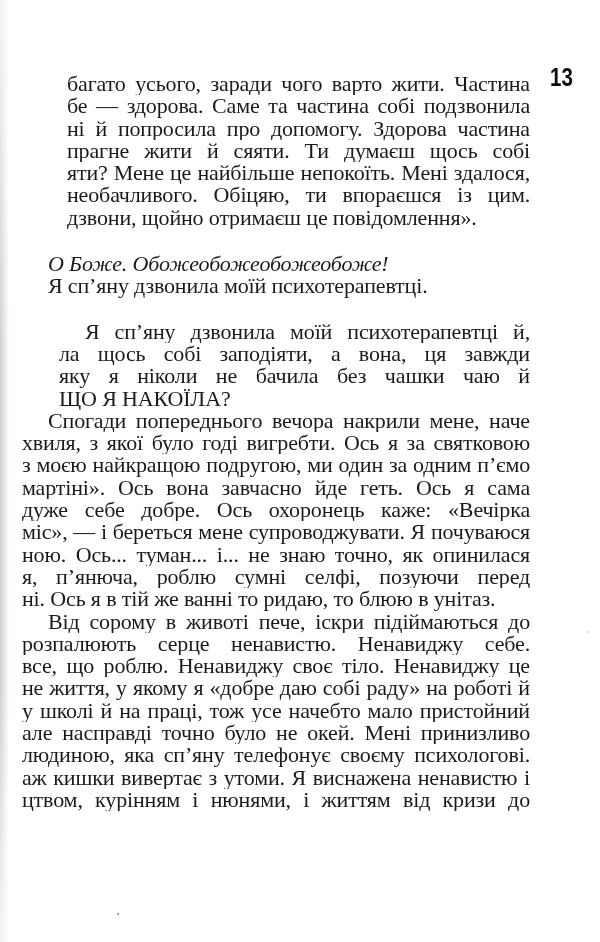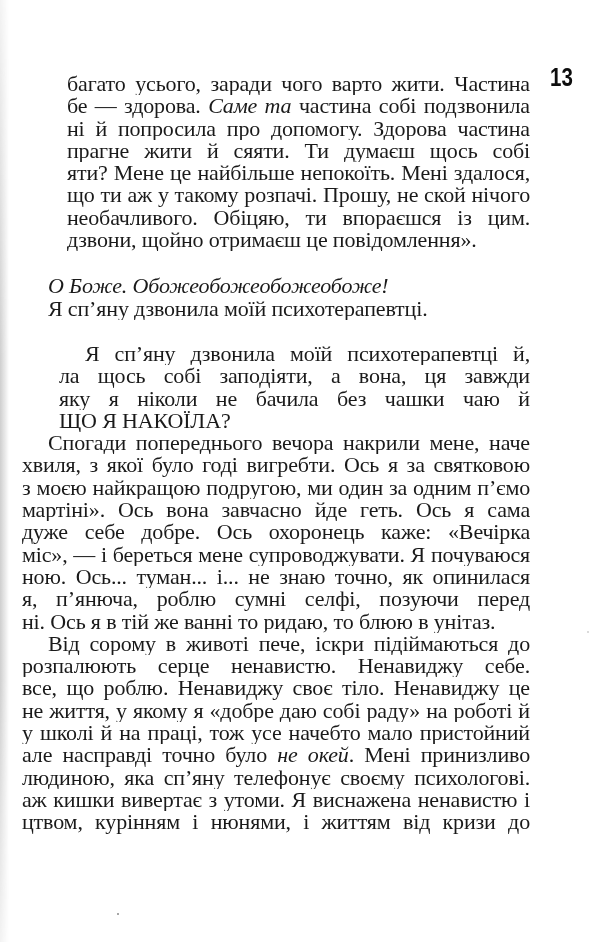--- a/index.html
+++ b/index.html
@@ -23,39 +23,38 @@
   .text-column{
     position:absolute;left:22px;top:73px;width:508px;
     font-size:22px;line-height:22.3px;letter-spacing:-0.15px;
     color:#1a1a1a;
   }
   .block{margin:0}
   .block.quote{margin-left:45px}
   .line{height:22.3px;overflow:hidden}
   .line.j{text-align:justify;text-align-last:justify}
   .line.ind{text-indent:26px}
-  .it{font-style:italic}
+  .it{}
   .speck{position:absolute;border-radius:50%;background:#2a2a2a}
   .speck.s1{left:117px;top:913px;width:2px;height:2px;opacity:.55}
   .speck.s2{left:587px;top:631px;width:2px;height:2px;opacity:.22}
 </style>
 </head>
 <body style="background: rgb(255, 255, 255);">
 
 <div>
   <div class="gutter"></div>
   <div class="page-number">13</div>
   <div class="text-column" id="text-root" style="color: rgb(26, 26, 26);">
       <div class="block quote">
         <div class="line j"><span>багато усього, заради чого варто жити. Частина те-</span></div>
         <div class="line j"><span>бе — здорова. </span><span class="it">Саме та</span><span> частина собі подзвонила ме-</span></div>
         <div class="line j"><span>ні й попросила про допомогу. Здорова частина тебе</span></div>
         <div class="line j"><span>прагне жити й сяяти. Ти думаєш щось собі заподі-</span></div>
         <div class="line j"><span>яти? Мене це найбільше непокоїть. Мені здалося,</span></div>
-        <div class="line j"><span>що ти аж у такому розпачі. Прошу, не ской нічого</span></div>
         <div class="line j"><span>необачливого. Обіцяю, ти впораєшся із цим. Пере-</span></div>
         <div class="line"><span>дзвони, щойно отримаєш це повідомлення».</span></div>
       </div>
       <div class="block paragraph" style="margin-top: 24px; font-style: italic;">
         <div class="line ind"><span>О Боже. Обожеобожеобожеобоже!</span></div>
       </div>
       <div class="block paragraph">
         <div class="line ind"><span>Я сп’яну дзвонила моїй психотерапевтці.</span></div>
       </div>
       <div class="block paragraph" style="margin-top: 23px; margin-left: 37px;">

